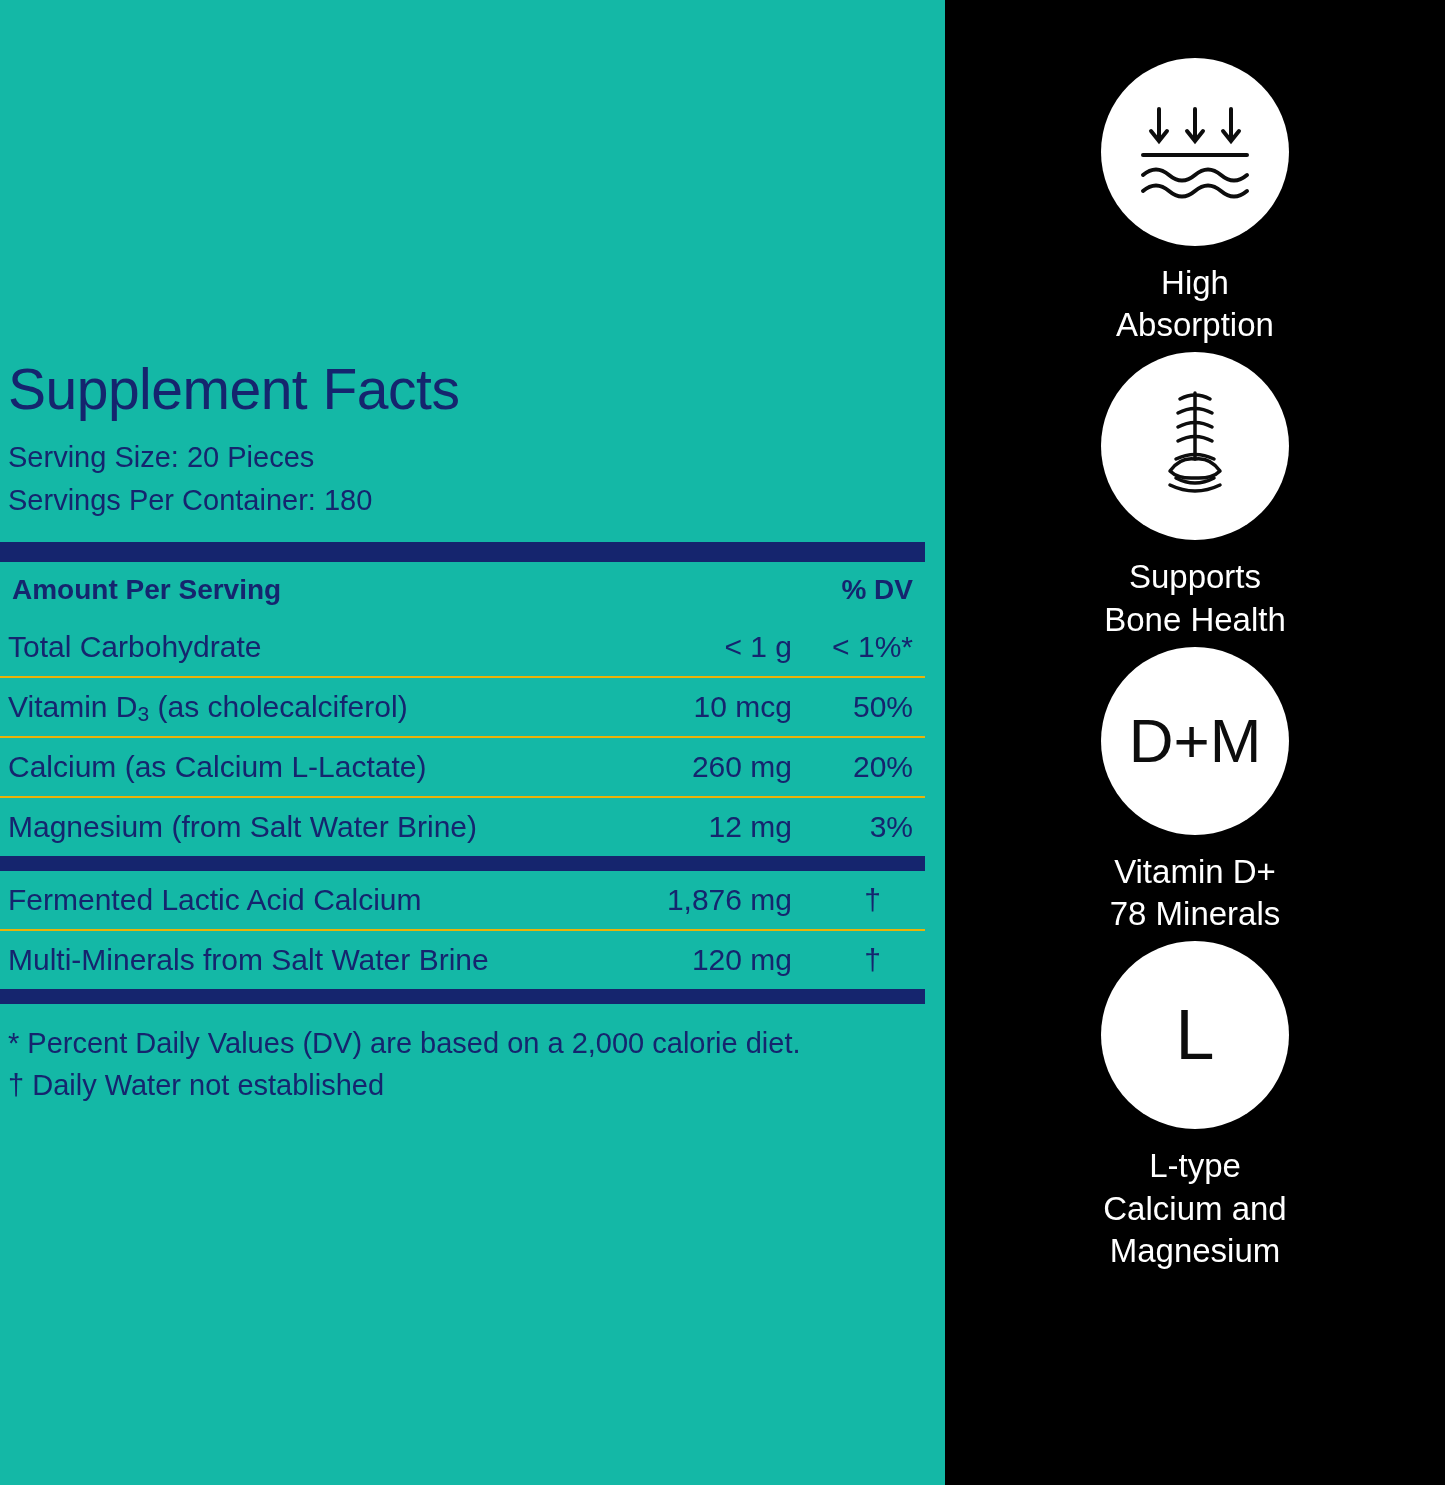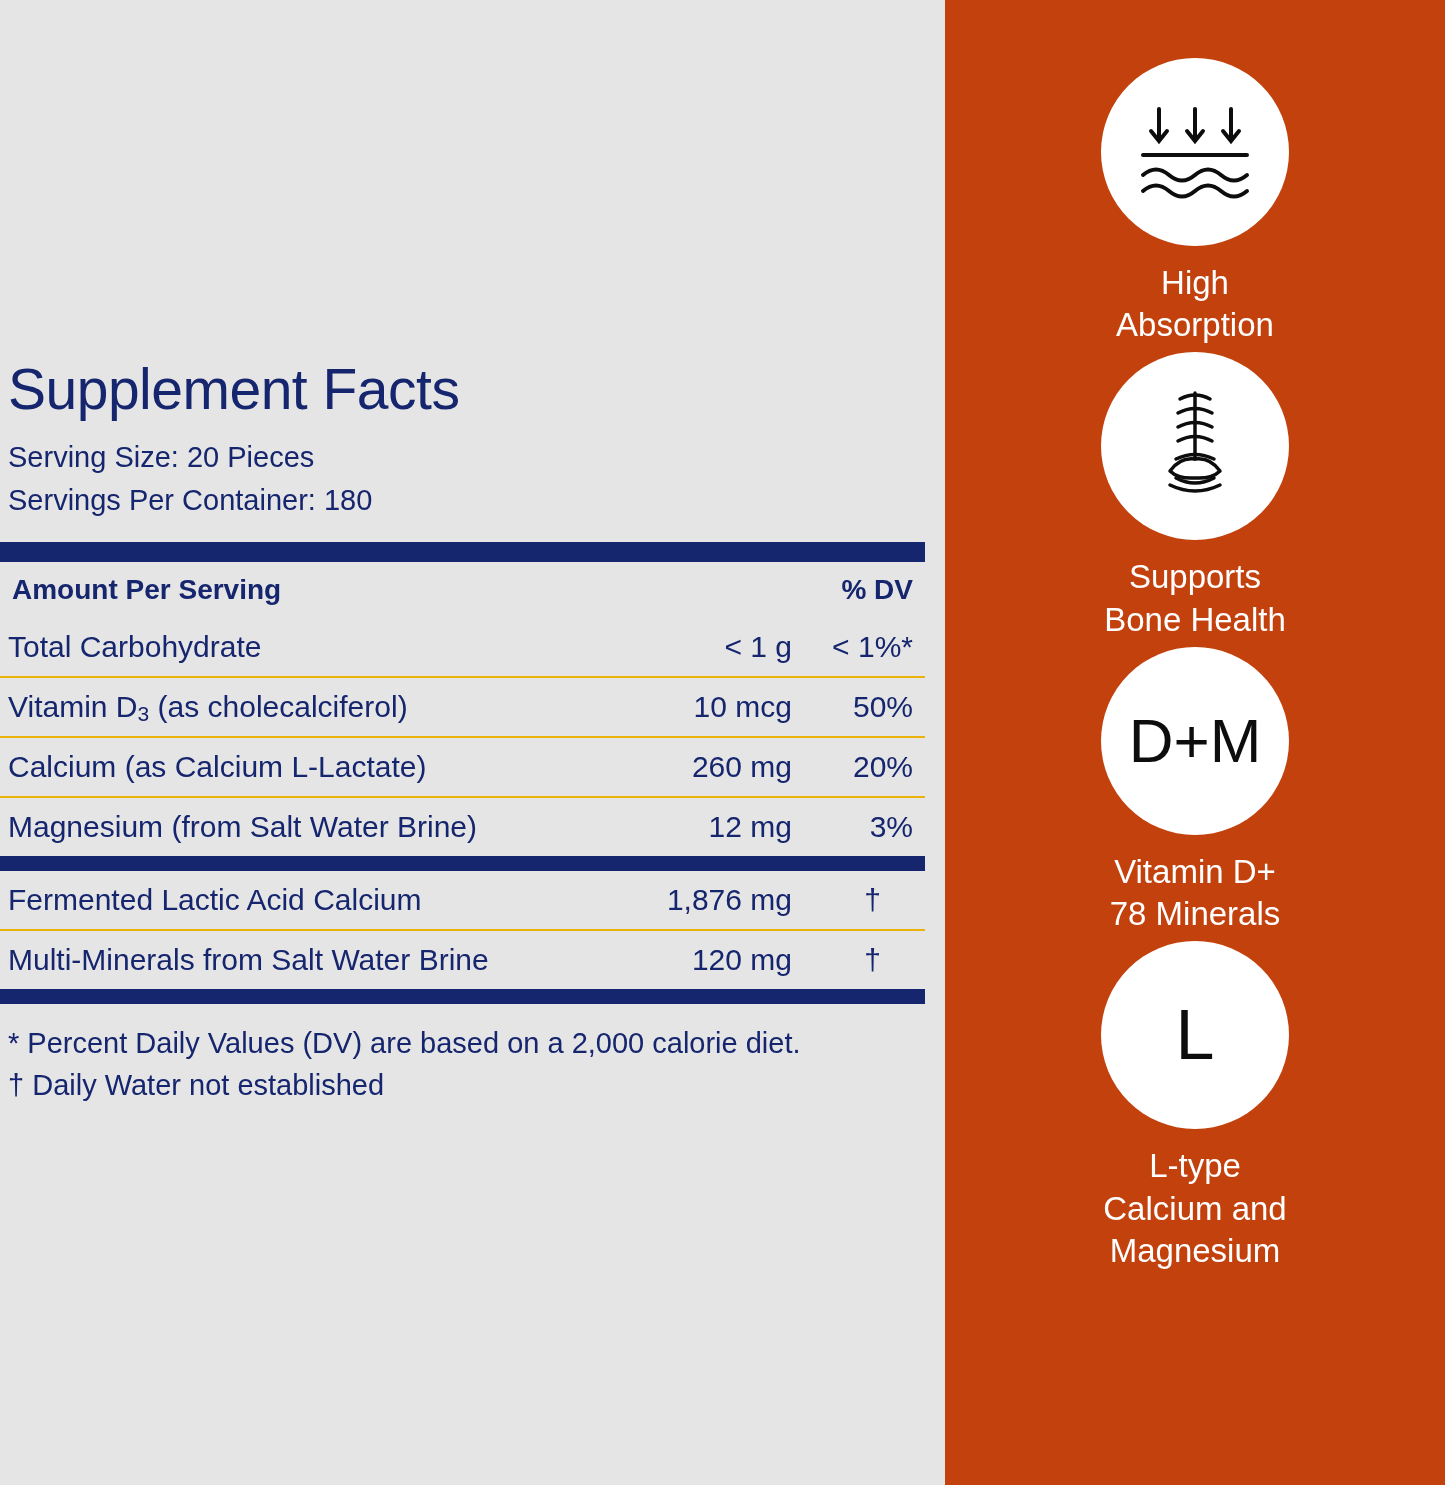--- a/index.html
+++ b/index.html
@@ -17,21 +17,21 @@
     position: relative;
     width: 1445px;
     height: 1485px;
     display: flex;
   }
   
   .facts-panel {
     position: relative;
     width: 945px;
     height: 1485px;
-    background: #e5e5e5;
+    background: #14b8a6;
     box-sizing: border-box;
   }
   .facts-inner {
     position: absolute;
     left: 0;
     top: 360px;
     width: 925px;
   }
   .facts-title {
     font-size: 57px;
@@ -112,21 +112,21 @@
     font-size: 29px;
     color: #15256e;
     line-height: 1.45;
     font-weight: 400;
   }
   
   .benefits-panel {
     position: relative;
     width: 500px;
     height: 1485px;
-    background: #c2410c;
+    background: #000000;
     box-sizing: border-box;
     padding-top: 58px;
     display: flex;
     flex-direction: column;
     align-items: center;
   }
   .benefit {
     display: flex;
     flex-direction: column;
     align-items: center;

